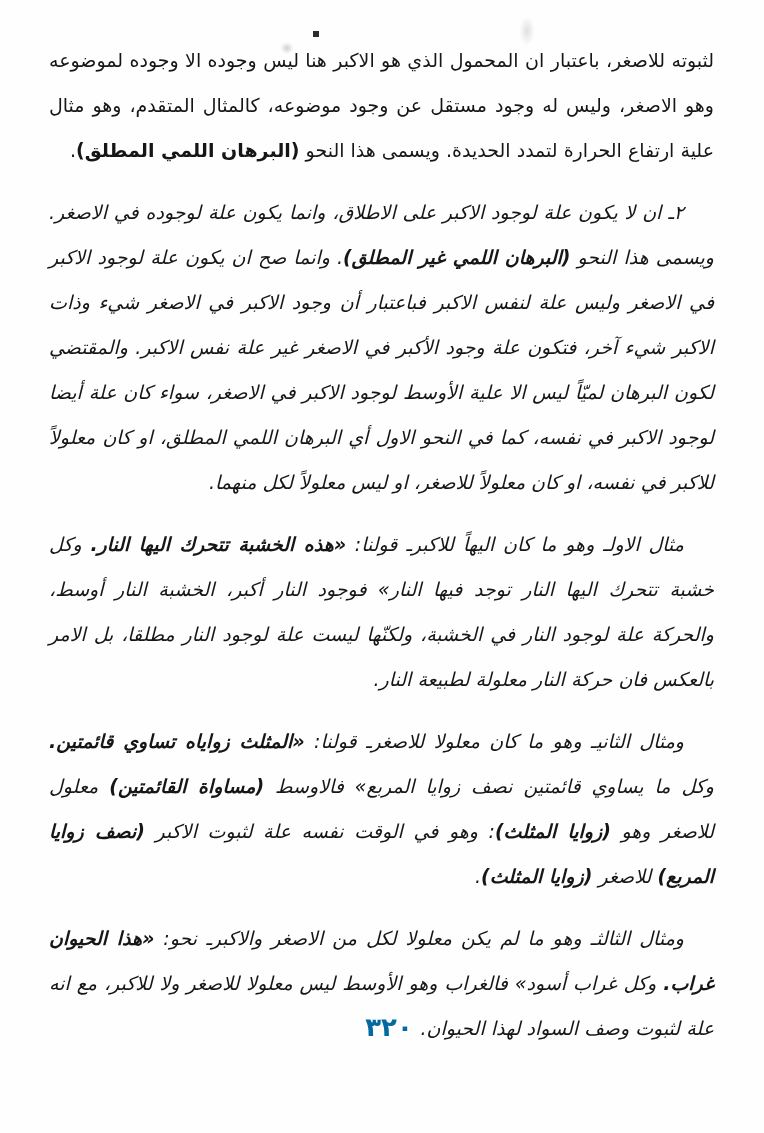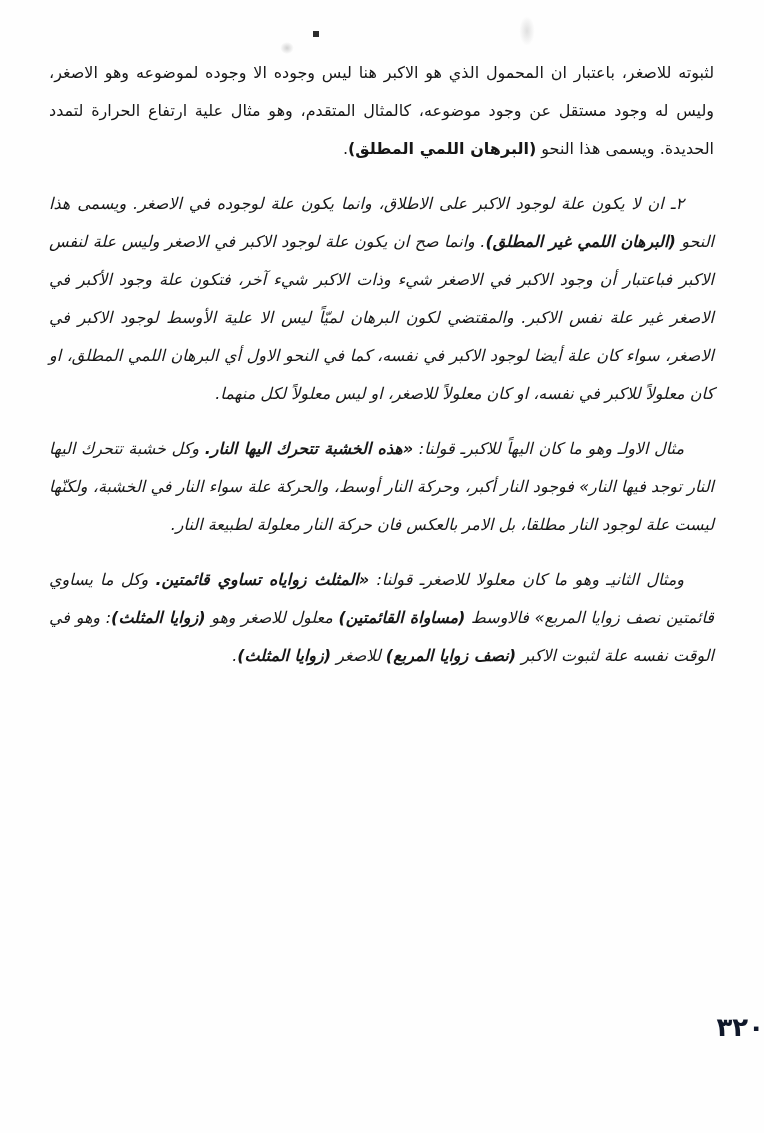--- a/index.html
+++ b/index.html
@@ -15,48 +15,48 @@
     overflow: hidden;
     position: relative;
   }
   .page {
     position: absolute;
     inset: 0;
     direction: rtl;
   }
   .text-block {
     position: absolute;
-    top: 54px;
+    top: 38px;
     right: 50px;
     left: 49px;
     text-align: justify;
-    font-size: 16px;
-    line-height: 38px;
+    font-size: 19px;
+    line-height: 45px;
     letter-spacing: 0;
   }
   p.para {
     margin: 0 0 17px 0;
     padding: 0;
   }
   p.para.indent {
     text-indent: 30px;
     font-style: italic;
   }
   .bold {
     font-weight: 700;
   }
   .page-number {
     position: absolute;
     top: 1012px;
     left: 14px;
     right: 0;
-    text-align: right;
+    text-align: center;
     font-weight: 700;
     font-size: 26px;
-    color: #0f172a;
+    color: #0369a1;
   }
   
   .artifact {
     position: absolute;
     pointer-events: none;
   }
   .artifact-dot {
     left: 313px;
     top: 31px;
     width: 6px;
@@ -84,18 +84,19 @@
 <body>
 
 <div class="page">
   <span class="artifact artifact-dot"></span>
   <span class="artifact artifact-smudge-1"></span>
   <span class="artifact artifact-smudge-2"></span>
 
   <div class="text-block" id="paragraphs">
       <p class="para"><span class="">لثبوته للاصغر، باعتبار ان المحمول الذي هو الاكبر هنا ليس وجوده الا وجوده لموضوعه وهو الاصغر، وليس له وجود مستقل عن وجود موضوعه، كالمثال المتقدم، وهو مثال علية ارتفاع الحرارة لتمدد الحديدة. ويسمى هذا النحو </span><span class="bold">(البرهان اللمي المطلق)</span><span class="">.</span></p>
       <p class="para indent"><span class="">٢ـ ان لا يكون علة لوجود الاكبر على الاطلاق، وانما يكون علة لوجوده في الاصغر. ويسمى هذا النحو </span><span class="bold">(البرهان اللمي غير المطلق)</span><span class="">. وانما صح ان يكون علة لوجود الاكبر في الاصغر وليس علة لنفس الاكبر فباعتبار أن وجود الاكبر في الاصغر شيء وذات الاكبر شيء آخر، فتكون علة وجود الأكبر في الاصغر غير علة نفس الاكبر. والمقتضي لكون البرهان لميّاً ليس الا علية الأوسط لوجود الاكبر في الاصغر، سواء كان علة أيضا لوجود الاكبر في نفسه، كما في النحو الاول أي البرهان اللمي المطلق، او كان معلولاً للاكبر في نفسه، او كان معلولاً للاصغر، او ليس معلولاً لكل منهما.</span></p>
-      <p class="para indent"><span class="">مثال الاولـ وهو ما كان اليهاً للاكبرـ قولنا: </span><span class="bold">«هذه الخشبة تتحرك اليها النار.</span><span class=""> وكل خشبة تتحرك اليها النار توجد فيها النار» فوجود النار أكبر، وحركة النار أوسط، والحركة علة سواء النار في الخشبة، ولكنّها ليست علة لوجود النار مطلقا، بل الامر بالعكس فان حركة النار معلولة لطبيعة النار.</span></p>
+      <p class="para indent"><span class="">مثال الاولـ وهو ما كان اليهاً للاكبرـ قولنا: </span><span class="bold">«هذه الخشبة تتحرك اليها النار.</span><span class=""> وكل خشبة تتحرك اليها النار توجد فيها النار» فوجود النار أكبر، الخشبة النار أوسط، والحركة علة لوجود النار في الخشبة، ولكنّها ليست علة لوجود النار مطلقا، بل الامر بالعكس فان حركة النار معلولة لطبيعة النار.</span></p>
       <p class="para indent"><span class="">ومثال الثانيـ وهو ما كان معلولا للاصغرـ قولنا: </span><span class="bold">«المثلث زواياه تساوي قائمتين.</span><span class=""> وكل ما يساوي قائمتين نصف زوايا المربع» فالاوسط </span><span class="bold">(مساواة القائمتين)</span><span class=""> معلول للاصغر وهو </span><span class="bold">(زوايا المثلث)</span><span class="">: وهو في الوقت نفسه علة لثبوت الاكبر </span><span class="bold">(نصف زوايا المربع)</span><span class=""> للاصغر </span><span class="bold">(زوايا المثلث)</span><span class="">.</span></p>
+      <p class="para indent"><span class="">ومثال الثالثـ وهو ما لم يكن معلولا لكل من الاصغر والاكبرـ نحو: </span><span class="bold">«هذا الحيوان غراب.</span><span class=""> وكل غراب أسود» فالغراب وهو الأوسط ليس معلولا للاصغر ولا للاكبر، مع انه علة لثبوت وصف السواد لهذا الحيوان.</span></p>
     </div>
 
   <div class="page-number">٣٢٠</div>
 </div>
 
 </body></html>

